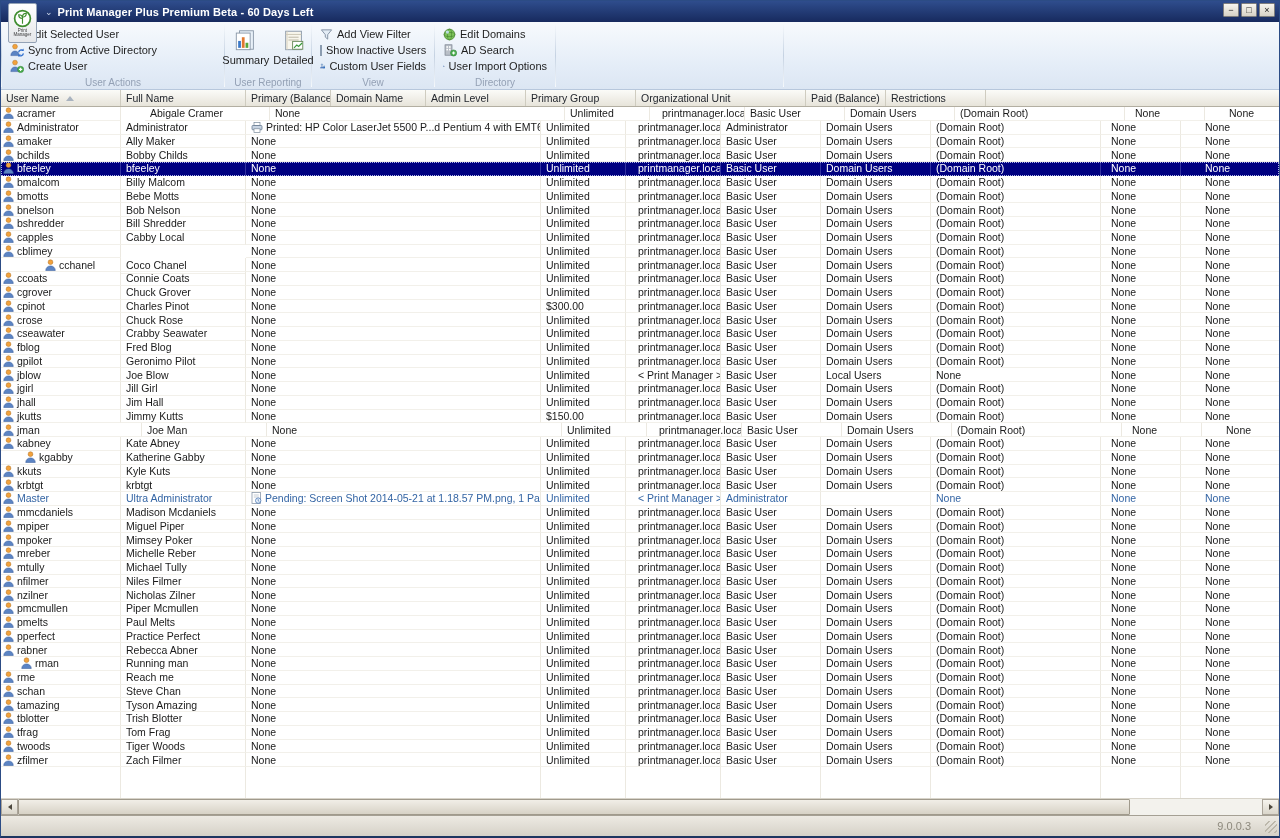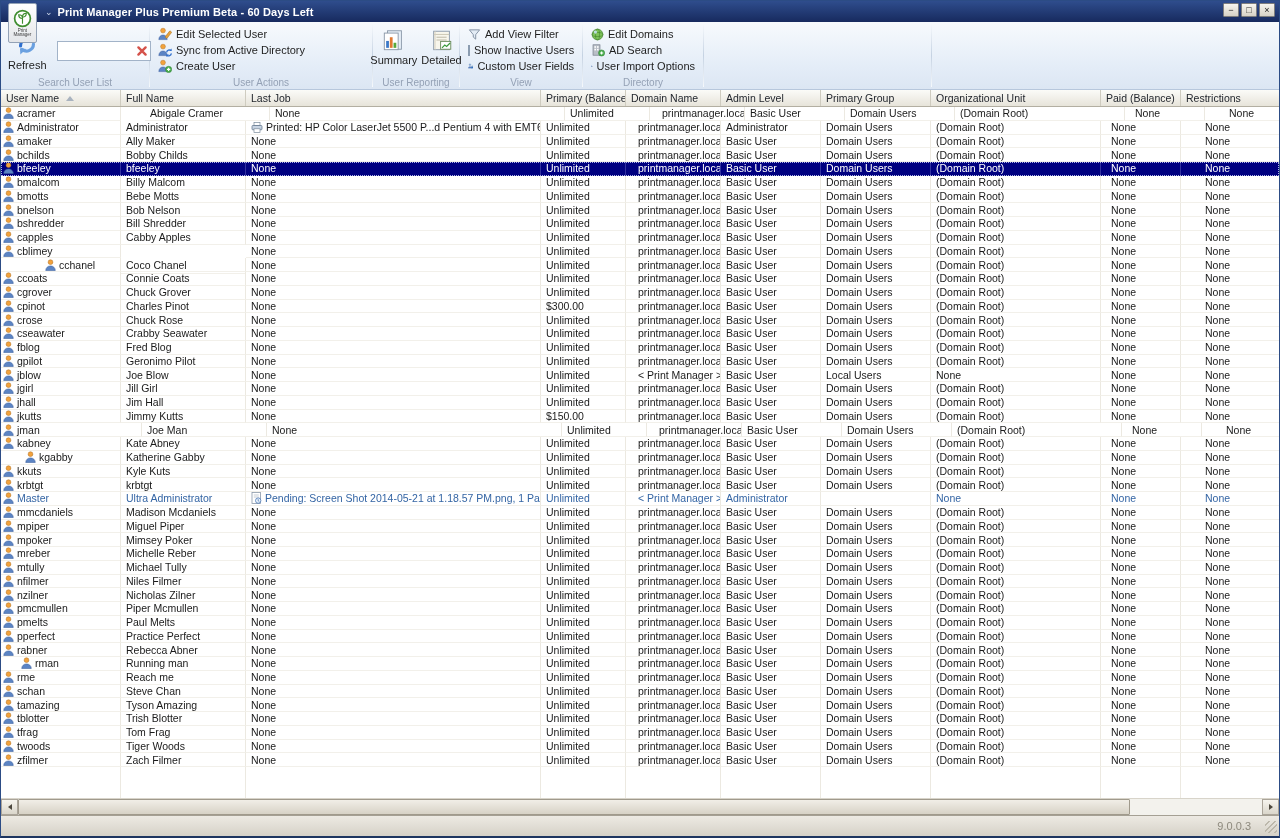--- a/index.html
+++ b/index.html
@@ -89,42 +89,20 @@
     <svg width="19" height="19" viewBox="0 0 20 20">
       <circle cx="10" cy="10" r="8.3" fill="#fff" stroke="#3f8d2f" stroke-width="1.8"></circle>
       <path d="M10 15.5V8 M10 10C7.5 10 6 8.5 6 6c2.5 0 4 1.5 4 4z M10 8.5c0-2.5 1.5-4 4-4 0 2.5-1.5 4-4 4z" stroke="#3f8d2f" stroke-width="1.2" fill="none"></path>
     </svg>
     <span>Print Manager</span>
   </div>
 
 
   <div class="ribbon">
 
-    <div class="rgroup" style="width:148px">
-      <div class="rcontent search-wrap">
-        <div class="bigbtn">
-          <svg width="24" height="24" viewBox="0 0 26 26">
-            <path d="M6 14a7.5 7.5 0 0 1 12.3-5.8" fill="none" stroke="#2f6fce" stroke-width="3.4" stroke-linecap="round"></path>
-            <path d="M20.2 2.6l.4 6.8-6.8-.6z" fill="#2f6fce"></path>
-            <path d="M20 12a7.5 7.5 0 0 1-12.3 5.8" fill="none" stroke="#6aa0e0" stroke-width="3.4" stroke-linecap="round"></path>
-            <path d="M5.8 23.4l-.4-6.8 6.8.6z" fill="#6aa0e0"></path>
-          </svg>
-          <span>Refresh</span>
-        </div>
-        <div class="searchbox">
-          <input type="text" value="" style="">
-          <span class="clear-x">
-            <svg width="12" height="12" viewBox="0 0 13 13">
-                <path d="M2.6 2.6l7.8 7.8M10.4 2.6l-7.8 7.8" stroke="#d5524a" stroke-width="2.6" stroke-linecap="round"></path>
-              </svg>
-          </span>
-        </div>
-      </div>
-      <div class="rlabel">Search User List</div>
-    </div>
     <div class="rsep"></div>
 
     <div class="rgroup" style="width:222px">
       <div class="rcontent rstack">
         <div class="ritem">
           <svg width="14" height="14" viewBox="0 0 14 14">
             <circle cx="5" cy="3.6" r="2.4" fill="#f2a23c" stroke="#b5762a" stroke-width=".5"></circle>
             <path d="M.8 12.6c0-2.8 1.9-4.6 4.2-4.6s4.2 1.8 4.2 4.6z" fill="#5b84c4" stroke="#3c5f9e" stroke-width=".5"></path>
             <rect x="9.2" y="3.6" width="2.4" height="8" rx=".5" transform="rotate(38 10.4 7.6)" fill="#e8a23c" stroke="#a87020" stroke-width=".5"></rect>
           </svg>
@@ -246,21 +224,20 @@
       <div class="rlabel">Directory</div>
     </div>
     <div class="rsep"></div>
     <div style="width:227px"></div>
     <div class="rsep"></div>
   </div>
 
   <div class="grid-header">
       <div class="hcell" style="width: 120px;"><span>User Name</span><span class="sortarrow"></span></div>
       <div class="hcell" style="width: 125px;"><span>Full Name</span></div>
-      <div class="hcell" style="width: 295px;"><span>Last Job</span></div>
       <div class="hcell" style="width: 85px;"><span>Primary (Balance)</span></div>
       <div class="hcell" style="width: 95px;"><span>Domain Name</span></div>
       <div class="hcell" style="width: 100px;"><span>Admin Level</span></div>
       <div class="hcell" style="width: 110px;"><span>Primary Group</span></div>
       <div class="hcell" style="width: 170px;"><span>Organizational Unit</span></div>
       <div class="hcell" style="width: 80px;"><span>Paid (Balance)</span></div>
       <div class="hcell" style="width: 100px;"><span>Restrictions</span></div>
     </div>
   <div class="grid-body">
       <div class="grow">
@@ -433,21 +410,21 @@
         <div class="cell c9" style="width: 100px;">None</div>
       </div>
       <div class="grow">
         <div class="cell c0" style="width: 120px;">
           <svg width="11" height="12" viewBox="0 0 12 13" style="flex:0 0 auto">
             <circle cx="6" cy="3.4" r="2.6" fill="#f2a23c" stroke="#b5762a" stroke-width=".6"></circle>
             <path d="M.8 12.5c0-3 2.3-5 5.2-5s5.2 2 5.2 5z" fill="#5b84c4" stroke="#3c5f9e" stroke-width=".6"></path>
           </svg>
           <span>capples</span>
         </div>
-        <div class="cell c1" style="width: 125px;">Cabby Apples</div>
+        <div class="cell c1" style="width: 125px;">Cabby Local</div>
         <div class="cell c2" style="width: 295px;">None</div>
         <div class="cell c3" style="width: 85px;">Unlimited</div>
         <div class="cell c4" style="width: 95px;">printmanager.local</div>
         <div class="cell c5" style="width: 100px;">Basic User</div>
         <div class="cell c6" style="width: 110px;">Domain Users</div>
         <div class="cell c7" style="width: 170px;">(Domain Root)</div>
         <div class="cell c8" style="width: 80px;">None</div>
         <div class="cell c9" style="width: 100px;">None</div>
       </div>
       <div class="grow">

